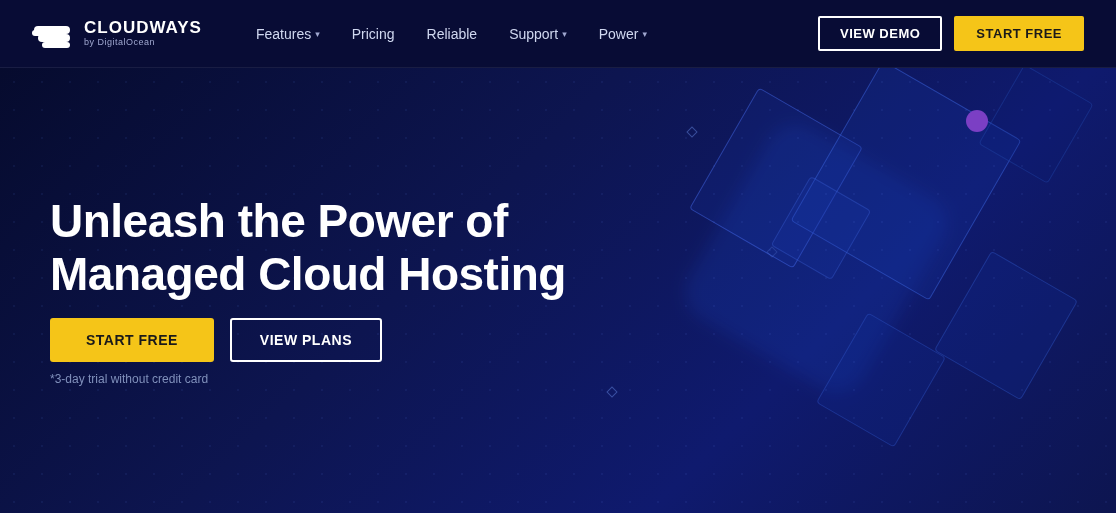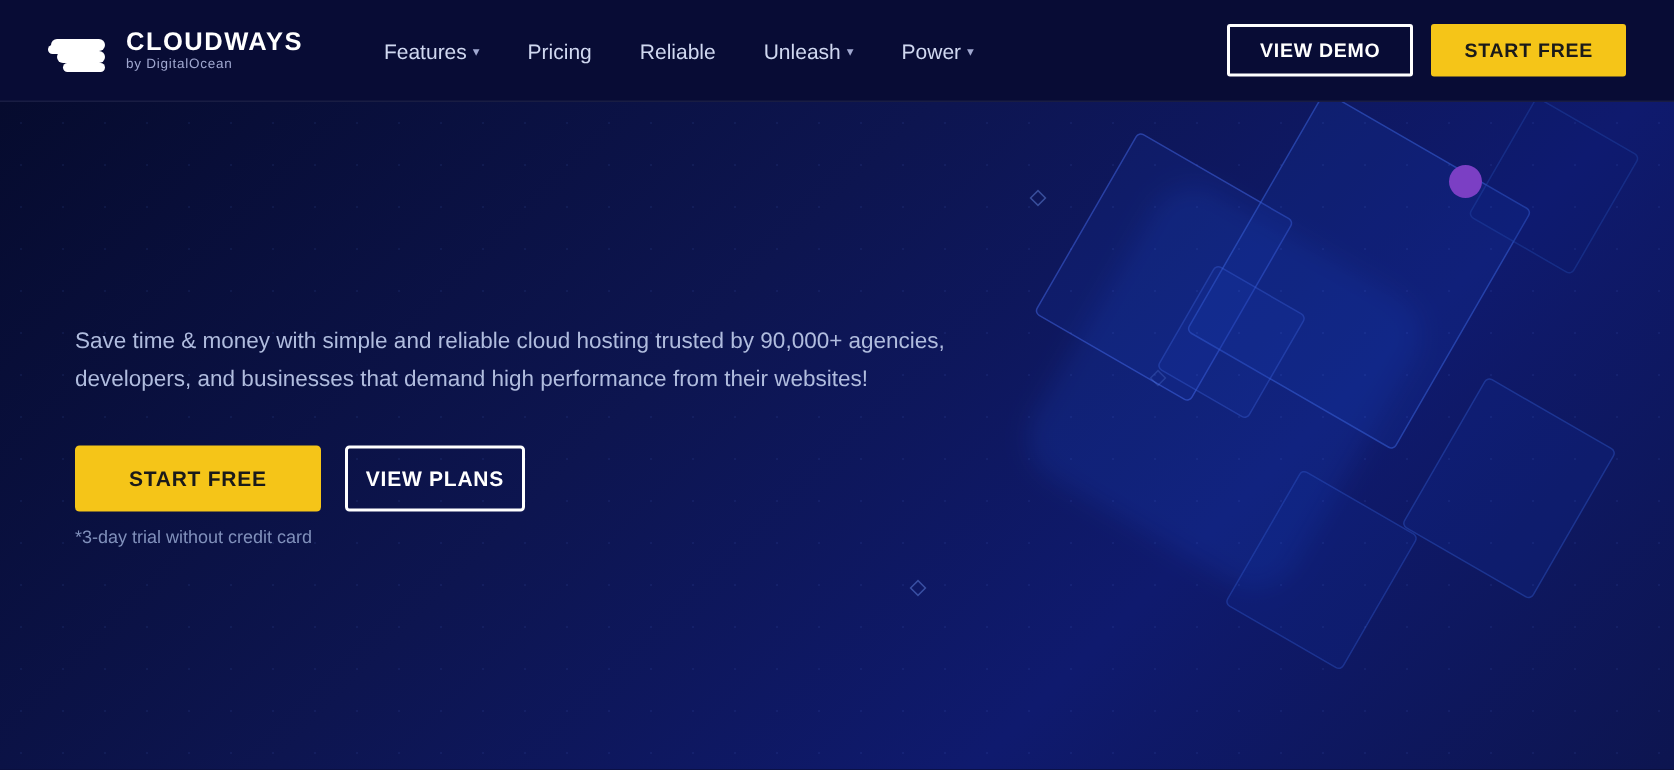--- a/index.html
+++ b/index.html
@@ -249,21 +249,21 @@
       cursor: pointer;
       letter-spacing: 0.5px;
       border-radius: 3px;
       text-transform: uppercase;
     }
 
     .btn-view-plans {
       background: transparent;
       border: 2px solid #ffffff;
       color: #ffffff;
-      padding: 12px 12px;
+      padding: 12px 28px;
       font-size: 14px;
       font-weight: 600;
       cursor: pointer;
       letter-spacing: 0.5px;
       border-radius: 3px;
       text-transform: uppercase;
     }
 
     .trial-note {
       color: #8090bb;
@@ -315,21 +315,21 @@
       <span>Features</span>
       <span class="nav-chevron">▾</span>
     </div>
     <div class="nav-item">
       <span>Pricing</span>
     </div>
     <div class="nav-item">
       <span>Reliable</span>
     </div>
     <div class="nav-item">
-      <span>Unleash</span>
+      <span>Support</span>
       <span class="nav-chevron">▾</span>
     </div>
     <div class="nav-item">
       <span>Power</span>
       <span class="nav-chevron">▾</span>
     </div>
   </div>
 
   <div class="nav-actions">
     <button class="btn-view-demo">VIEW DEMO</button>
@@ -348,20 +348,23 @@
     <div class="hex hex-4"></div>
     <div class="hex hex-5"></div>
     <div class="hex hex-6"></div>
     <div class="dot-purple"></div>
     <div class="diamond diamond-1"></div>
     <div class="diamond diamond-2"></div>
     <div class="diamond diamond-3"></div>
   </div>
 
   <div class="hero-content">
-    <p class="hero-description">Save time &amp; money with simple and reliable cloud hosting trusted by 90,000+ agencies, developers, and businesses that demand high performance from their websites!</p>
+    <h1 class="hero-title">
+      <span>Unleash the Power of</span><br>
+      <span>Managed Cloud Hosting</span>
+    </h1>
     <div class="hero-buttons">
       <button class="btn-start-free-hero">START FREE</button>
       <button class="btn-view-plans">VIEW PLANS</button>
     </div>
     <p class="trial-note">*3-day trial without credit card</p>
   </div>
 </section>
 
 </body></html>

